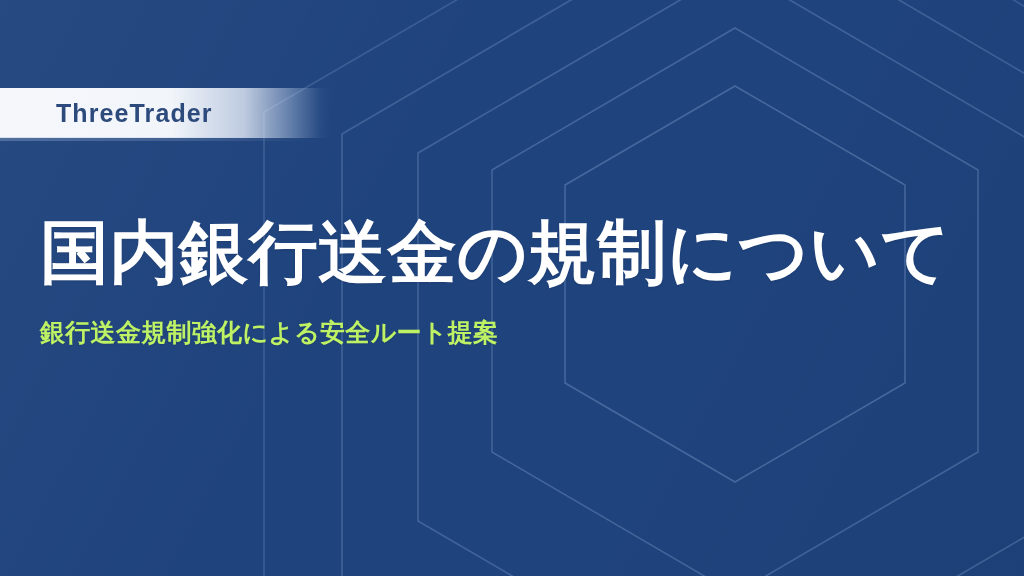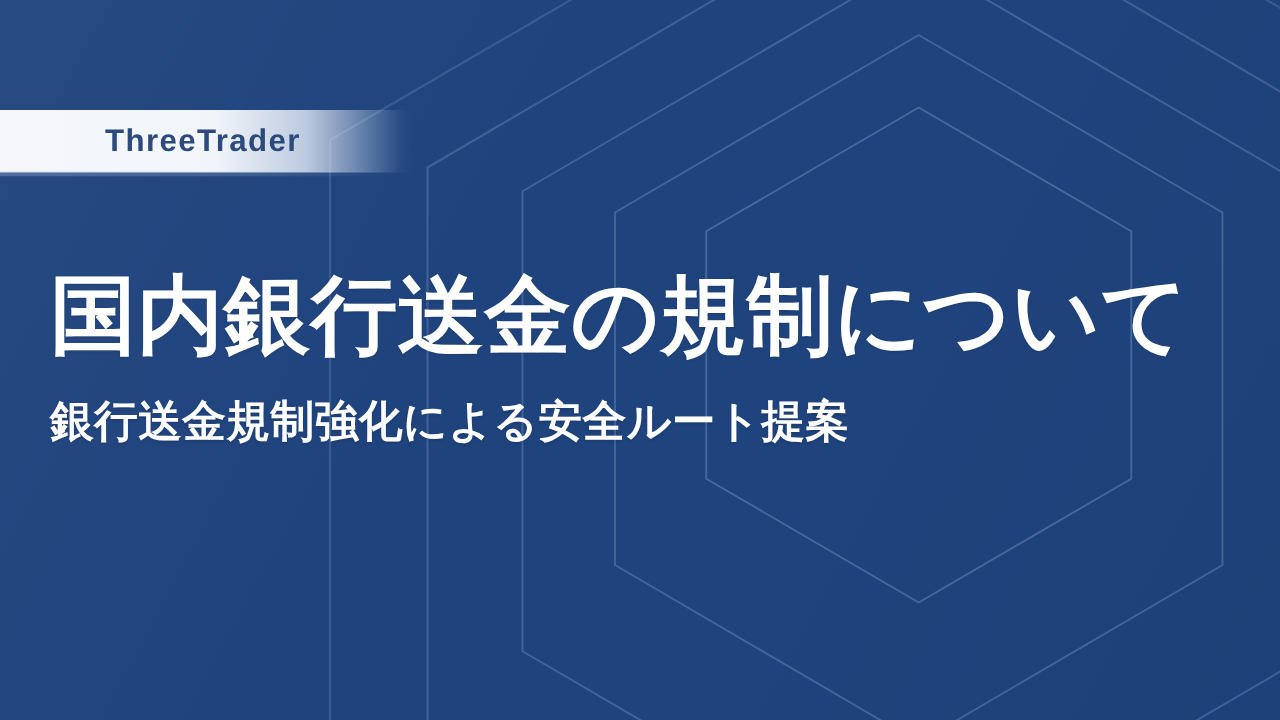--- a/index.html
+++ b/index.html
@@ -72,21 +72,21 @@
     right: 0;
     bottom: -3px;
     height: 4px;
     background: linear-gradient(90deg,
         rgba(160,180,212,0.35) 0%,
         rgba(160,180,212,0.22) 60%,
         rgba(160,180,212,0.00) 95%);
   }
 
   #logo-text {
-    margin-left: 84px;
+    margin-left: 56px;
     font-size: 25px;
     font-weight: 700;
     letter-spacing: 1.1px;
     color: #2d4a7c;
     white-space: nowrap;
     line-height: 1;
   }
 
   
   #headline-block {
@@ -102,23 +102,23 @@
     color: #ffffff;
     line-height: 1.12;
     letter-spacing: 0.5px;
     white-space: nowrap;
     margin: 0;
     text-shadow: 0 1px 2px rgba(0,0,0,0.10);
   }
 
   #slide-subtitle {
     margin: 26px 0 0 0;
-    font-size: 35px;
+    font-size: 25px;
     font-weight: 700;
-    color: #ffffff;
+    color: #bef264;
     line-height: 1.2;
     letter-spacing: 0.3px;
     white-space: nowrap;
     text-shadow: 0 1px 2px rgba(0,0,0,0.10);
   }
 </style>
 </head>
 <body>
 
 <div id="slide">

